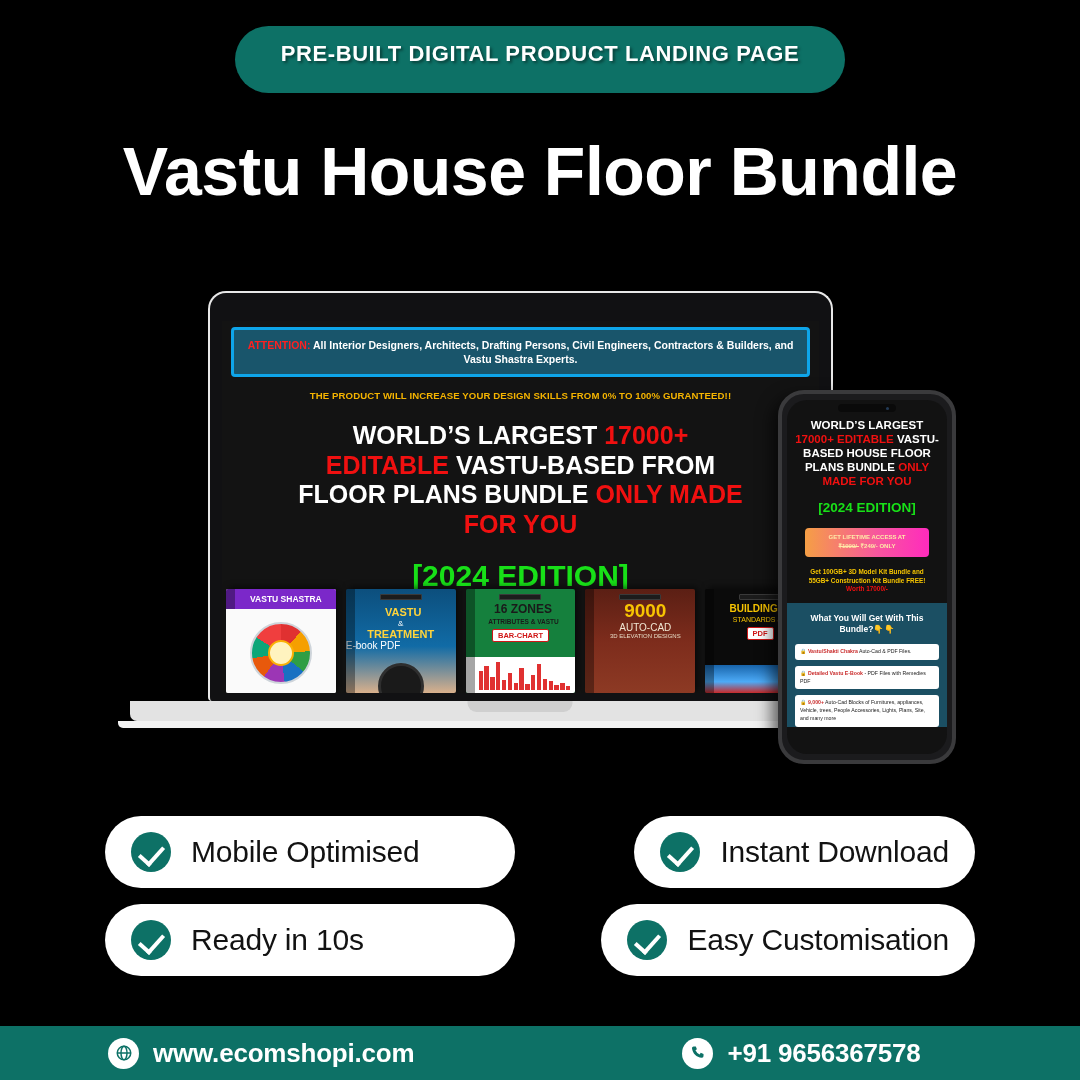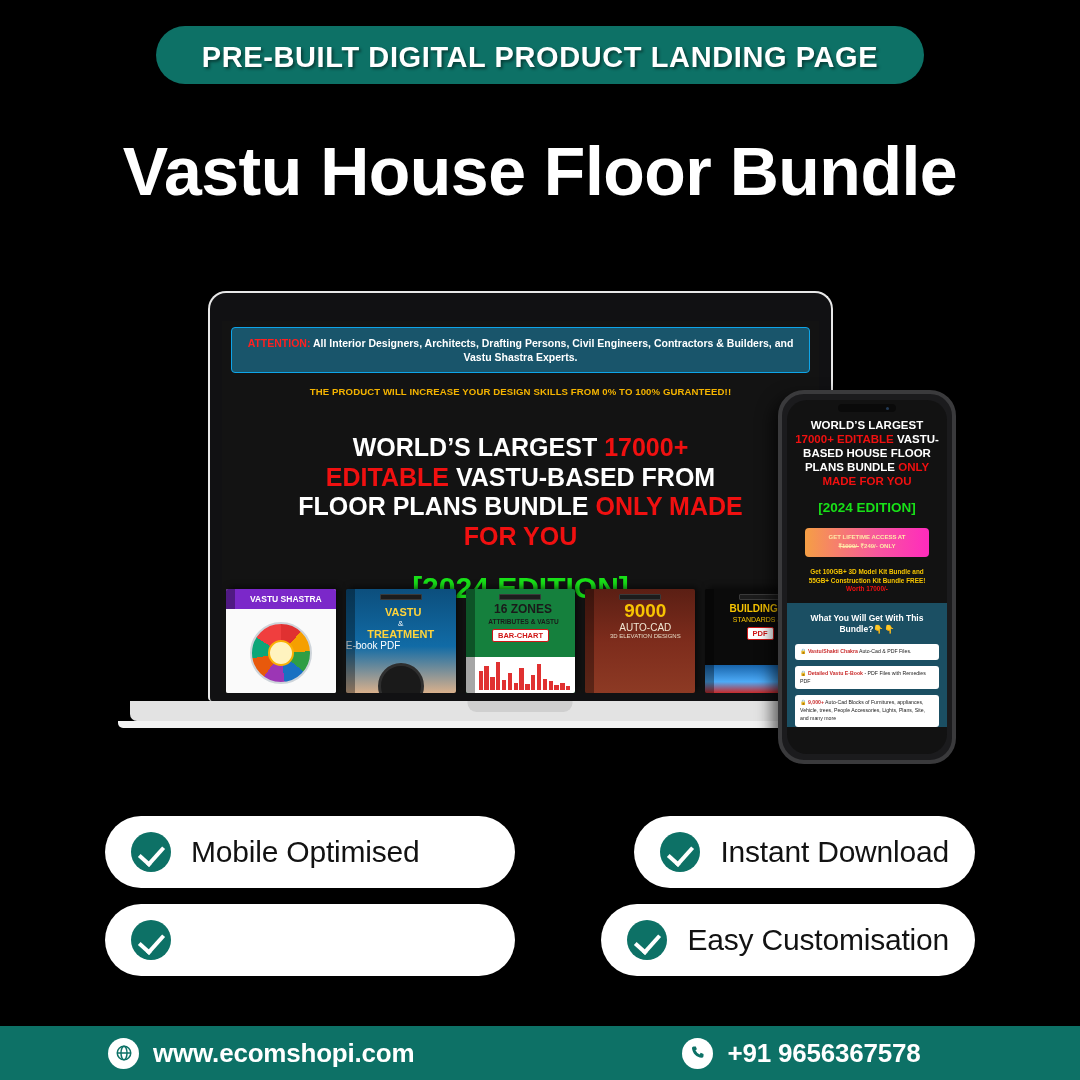--- a/index.html
+++ b/index.html
@@ -18,23 +18,23 @@
   }
 
   
   .badge-wrap {
     position: absolute; top: 26px; left: 0; width: 1080px;
     display: flex; justify-content: center;
   }
   .badge {
     background: #0d7166;
     border-radius: 40px;
-    padding: 15px 46px 10px;
+    padding: 15px 46px 26px;
     color: #ffffff;
-    font-size: 29px;
+    font-size: 22px;
     font-weight: bold;
     letter-spacing: 0.6px;
     text-shadow: 2px 2px 3px rgba(0,0,0,0.45);
     white-space: nowrap;
   }
 
   
   .title {
     position: absolute; top: 137px; left: 0; width: 1080px;
     text-align: center;
@@ -87,40 +87,40 @@
     position: absolute; left: -90px; top: 430px;
     width: 804px; height: 7px;
     background: #f2f2f2;
     border-radius: 0 0 5px 5px;
   }
 
   
   .attention {
     margin: 6px 9px 0;
     background: #19556b;
-    border: 1px solid #0ea5e9;
+    border: 3px solid #0ea5e9;
     border-radius: 4px;
     padding: 8px 10px;
     text-align: center;
     color: #ffffff;
     font-size: 10.5px;
     line-height: 1.35;
     font-weight: bold;
   }
   .attention .red { color: #ff2020; }
   .guarantee {
     margin-top: 13px;
     text-align: center;
     color: #f5b400;
     font-size: 9.6px;
     font-weight: bold;
     letter-spacing: 0.1px;
   }
   .headline {
-    margin-top: 36px;
+    margin-top: 20px;
     text-align: center;
     color: #ffffff;
     font-size: 25px;
     font-weight: bold;
     line-height: 1.18;
     padding: 0 26px;
   }
   .headline .red { color: #f01010; }
   .edition {
     margin-top: 20px;
@@ -532,20 +532,21 @@
       <span class="pill-label">Mobile Optimised</span>
     </div>
 
     <div class="pill right">
       <span class="check"></span>
       <span class="pill-label">Instant Download</span>
     </div>
 
     <div class="pill">
       <span class="check"></span>
+      <span class="pill-label">Ready in 10s</span>
     </div>
 
     <div class="pill right">
       <span class="check"></span>
       <span class="pill-label">Easy Customisation</span>
     </div>
 
   </div>
 
   <div class="footer">

